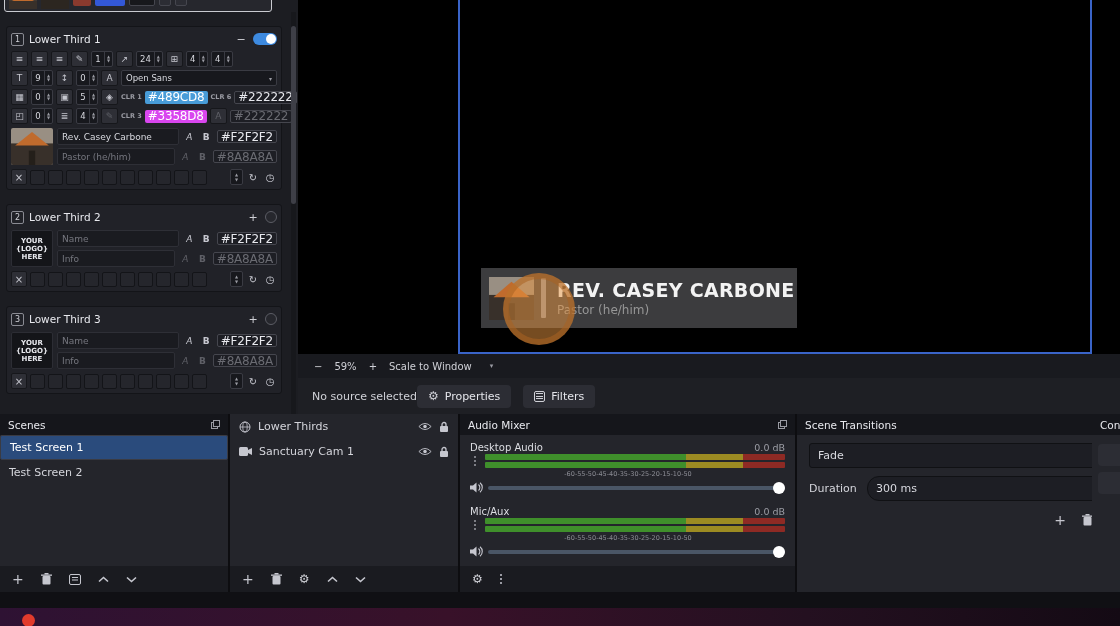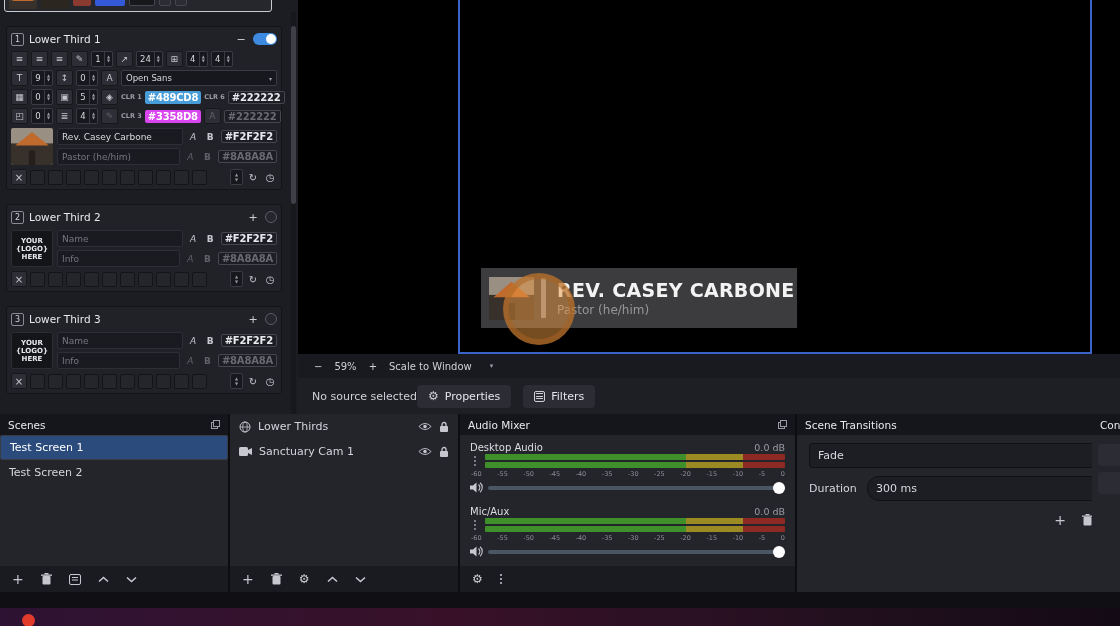--- a/index.html
+++ b/index.html
@@ -26,21 +26,21 @@
 .toggle-off{width:12px;height:12px;border-radius:50%;background:#26272d;border:1px solid #5c5d65;flex:none}
 .ctl-row{display:flex;align-items:center;gap:3px;margin-top:3px}
 .ibtn{width:17px;height:16px;background:#2e2f36;border:1px solid #16171b;border-radius:2px;color:#c6c7cf;font-size:9px;display:flex;align-items:center;justify-content:center;flex:none}
 .ibtn.dim{color:#5f6067}
 .spin{display:inline-flex;height:16px;background:#17181d;border:1px solid #3a3b43;border-radius:2px;flex:none}
 .spin-val{font-size:8.5px;color:#d8d9df;display:flex;align-items:center;justify-content:center;padding:0 3px;min-width:12px}
 .spin-ar{display:flex;flex-direction:column;justify-content:center;align-items:center;width:8px;border-left:1px solid #3a3b43;font-size:4px;line-height:4.5px;color:#9a9ba3}
 .sel{display:inline-flex;align-items:center;height:16px;background:#17181d;border:1px solid #3a3b43;border-radius:2px;font-size:8.5px;padding:0 4px;gap:4px;flex:1;min-width:0}
 .sel .car{font-size:6px;color:#9a9ba3;margin-left:auto}
 .clr-lbl{font-size:6.5px;font-weight:700;color:#9a9ba3;flex:none}
-.hexchip{height:13px;display:inline-flex;align-items:center;padding:0 3px;font-size:10px;font-weight:700;border-radius:2px;flex:none;letter-spacing:-.2px}
+.hexchip{height:13px;display:inline-flex;align-items:center;padding:0 3px;font-size:12px;font-weight:400;border-radius:2px;flex:none;letter-spacing:-.2px}
 .chip-c1{background:#489CD8;color:#fff}
 .chip-c2{background:#1d1e24;border:1px solid #45464e;color:#e8e9ee}
 .chip-c3{background:#d946ef;color:#fff}
 .chip-c2.dim2{color:#6a6b72}
 .namegrid{display:flex;gap:4px;margin-top:4px}
 .thumb{width:42px;height:37px;flex:none;border-radius:2px;overflow:hidden}
 .logo-ph{width:42px;height:37px;flex:none;background:#141519;border:1px solid #2c2d34;border-radius:2px;display:flex;flex-direction:column;align-items:center;justify-content:center;font-size:7px;font-weight:700;color:#e8e9ee;line-height:8px}
 .nfields{flex:1;display:flex;flex-direction:column;gap:3px;min-width:0}
 .frow{display:flex;align-items:center;gap:4px;height:17px}
 .field{flex:1;height:17px;background:#1a1b20;border:1px solid #2e2f36;border-radius:2px;display:flex;align-items:center;padding:0 4px;font-size:9px;color:#d8d9df;min-width:0;white-space:nowrap;overflow:hidden}
@@ -89,21 +89,21 @@
 .ch-head{display:flex;justify-content:space-between;align-items:center;font-size:10px;color:#dcdde2;height:14px}
 .ch-db{color:#9b9ca4;font-size:9.5px}
 .meter-row{display:flex;align-items:flex-start;gap:5px}
 .vdots{width:10px;display:flex;flex-direction:column;align-items:center;gap:2px;padding-top:2px}
 .vdots i{width:2px;height:2px;background:#9b9ca4;border-radius:50%}
 .meter{flex:1}
 .mbar{height:6px;display:flex;border-radius:1px;overflow:hidden;margin-bottom:2px}
 .seg-g{width:67%;background:#3f8f2b}
 .seg-y{width:19%;background:#9c8b22}
 .seg-r{width:14%;background:#8e2a24}
-.scale{display:flex;justify-content:space-between;margin-left:1px;font-size:6.5px;color:#8c8d95;height:9px}
+.scale{display:flex;justify-content:center;margin-left:1px;font-size:6.5px;color:#8c8d95;height:9px}
 .sldr{display:flex;align-items:center;gap:5px;height:15px;margin-top:1px}
 .track-wrap{flex:1;position:relative;height:12px}
 .track{position:absolute;left:0;right:0;top:4px;height:4px;background:#4a5666;border-radius:2px}
 .knob{position:absolute;right:0;top:0;width:12px;height:12px;border-radius:50%;background:#fff}
 
 .tr-body{padding:8px 12px}
 .tr-sel{height:25px;background:#1d1e24;border:1px solid #101114;border-radius:3px;display:flex;align-items:center;padding:0 8px;font-size:11px}
 .tr-sel .car{margin-left:auto;font-size:8px;color:#9a9ba3}
 .dur-row{display:flex;align-items:center;margin-top:8px}
 .dur-lbl{width:58px;font-size:11px;color:#d4d5db}

